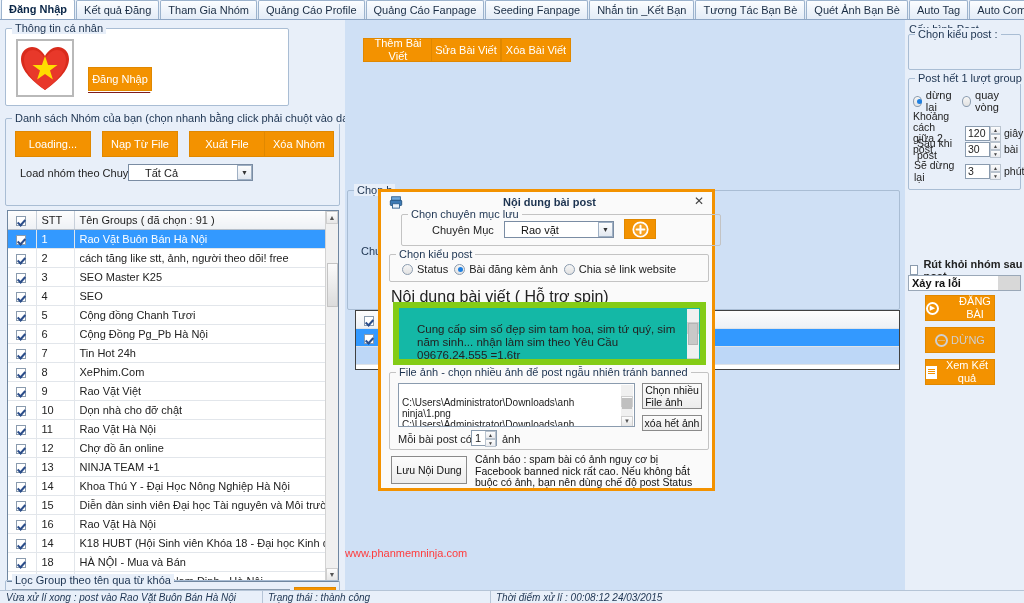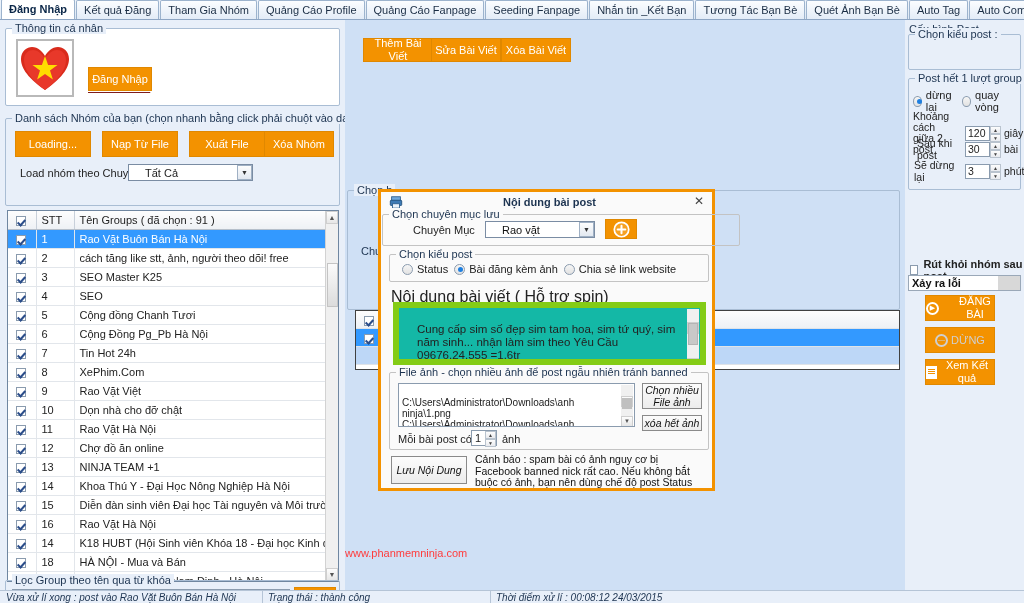--- a/index.html
+++ b/index.html
@@ -34,21 +34,21 @@
   
   .gbox { position:absolute; border:1px solid #a9bdd4; border-radius:2px; }
   .gbox > .glegend {
     position:absolute; top:-7px; left:6px; background:#e8eff9;
     padding:0 3px; font-size:11px; color:#1c3350; white-space:nowrap;
   }
 
   
   #leftpanel { position:absolute; left:0; top:20px; width:345px; height:570px; background:#e8eff9; }
 
-  #profilebox { left:5px; top:8px; width:335px; height:78px; background:#fff; }
+  #profilebox { left:5px; top:8px; width:284px; height:78px; background:#fff; }
   #avatar {
     position:absolute; left:10px; top:10px; width:58px; height:58px;
     border:2px solid #b9b9b9; background:#ffffff;
     display:flex; align-items:center; justify-content:center; overflow:hidden;
   }
   #profilename {
     position:absolute; left:82px; top:12px; font-size:14px; font-weight:bold;
     color:#7f1d1d; text-decoration:underline; cursor:pointer;margin-top:37px;
   }
   .obtn {
@@ -153,21 +153,21 @@
     font-size:11px; font-weight:bold; color:#1c3350;
   }
   #dlg-icon { position:absolute; left:8px; top:3px; width:14px; height:14px; }
   #dlg-close {
     position:absolute; right:6px; top:2px; width:14px; height:14px;
     display:flex; align-items:center; justify-content:center;
     font-size:12px; color:#444; cursor:pointer;
   }
   .dgbox { position:absolute; border:1px solid #c3c3c3; border-radius:2px; }
   .dgbox > .glegend { background:#fafafa; }
-  #catbox { left:1px; top:22px; width:358px; height:32px; }
+  #catbox { left:20px; top:22px; width:320px; height:32px; }
   #catlbl { position:absolute; left:30px; top:9px; font-size:11px; }
   #catcombo { position:absolute; left:102px; top:6px; width:110px; background:#fff;}
   #catcombo .txt { color:#111; }
   #addbtn {
     position:absolute; left:222px; top:4px; width:32px; height:20px;
     background:#f39200; border:1px solid #e08800;
     display:flex; align-items:center; justify-content:center; cursor:pointer;
   }
   #typebox { left:8px; top:62px; width:320px; height:28px; }
   .radio { display:inline-flex; align-items:center; font-size:11px; margin-right:6px; }
@@ -201,22 +201,22 @@
     line-height:11px; padding:2px 14px 0 3px; overflow:hidden; white-space:pre-line;
   }
   #fl-scroll { position:absolute; right:1px; top:1px; width:12px; height:42px; background:#f0f0f0; }
   #fl-scroll .sbtn { height:11px; background:linear-gradient(#fdfdfd,#e6e6e6);
     border:1px solid #cfcfcf; display:flex; align-items:center; justify-content:center;
     font-size:6px; color:#555; }
   #fl-scroll .sbtn.bot { position:absolute; bottom:0; left:0; right:0; }
   #fl-thumb { position:absolute; left:1px; top:13px; width:10px; height:11px; background:#c0c0c0; }
   .wbtn {
     background:linear-gradient(#fcfcfc,#ececec); border:1px solid #8a8a8a;
-    display:flex; align-items:center; justify-content:center; text-align:center;
-    font-size:10.5px; color:#111; cursor:pointer; line-height:1.15;font-style:italic;
+    display:flex; align-items:center; justify-content:center; 
+    font-size:10.5px; color:#111; cursor:pointer; line-height:1.15;
   }
   #btn-chonfile { position:absolute; left:252px; top:10px; width:60px; height:26px; }
   #btn-xoaanh   { position:absolute; left:252px; top:42px; width:60px; height:16px; }
   #eachlbl { position:absolute; left:8px; top:60px; font-size:11px; }
   #spin {
     position:absolute; left:81px; top:57px; width:26px; height:16px;
     border:1px solid #8a9bae; background:#fff; font-size:11px; padding-left:3px;
     display:flex; align-items:center;
   }
   #spin .spb { margin-left:auto; width:11px; height:14px; display:flex; flex-direction:column; }

